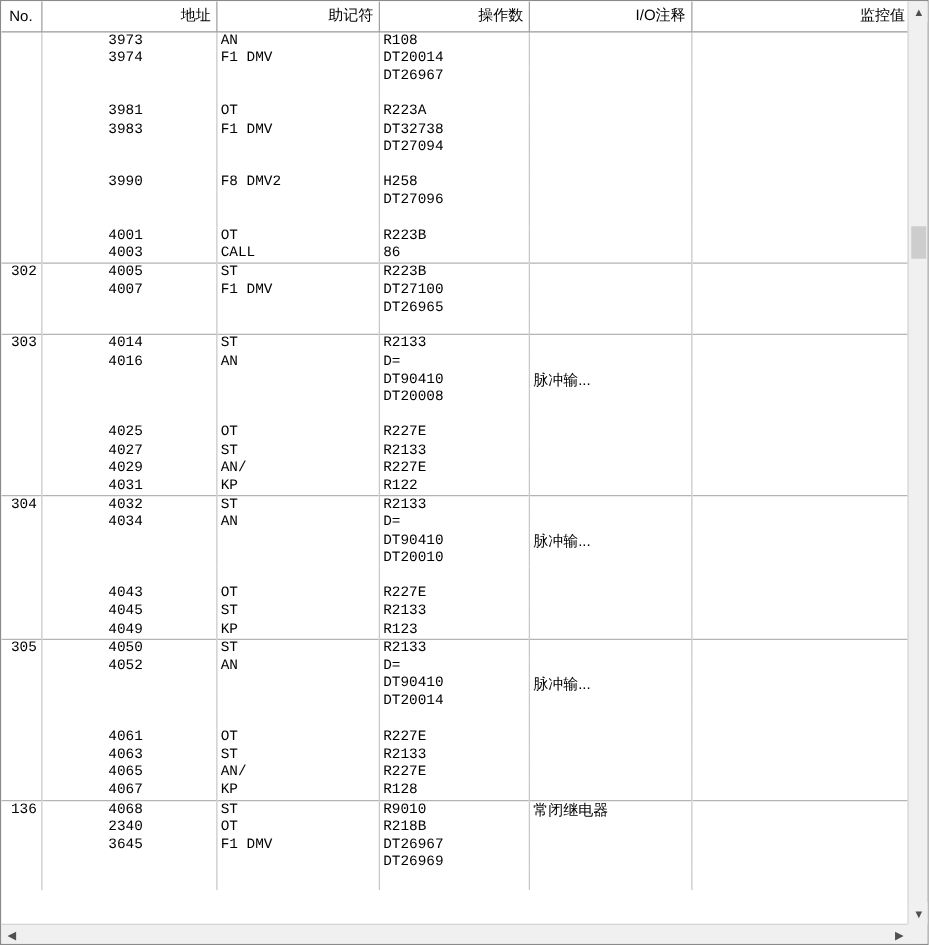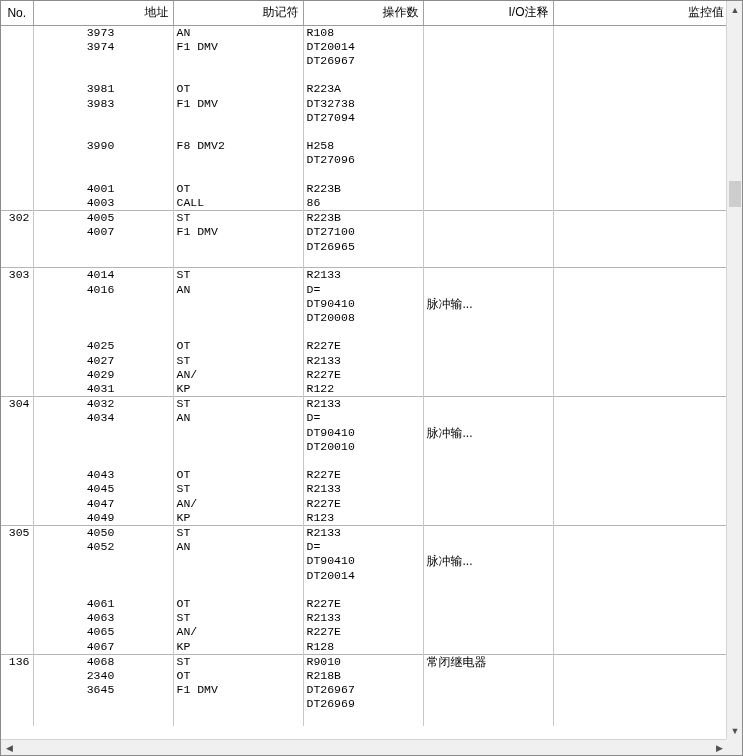--- a/index.html
+++ b/index.html
@@ -411,28 +411,20 @@
           <tr>
             <td class="no"></td>
             <td class="addr">4045</td>
             <td>ST</td>
             <td>R2133</td>
             <td class="cmt"></td>
             <td></td>
           </tr>
           <tr>
             <td class="no"></td>
-            <td class="addr">4047</td>
-            <td>AN/</td>
-            <td>R227E</td>
-            <td class="cmt"></td>
-            <td></td>
-          </tr>
-          <tr>
-            <td class="no"></td>
             <td class="addr">4049</td>
             <td>KP</td>
             <td>R123</td>
             <td class="cmt"></td>
             <td></td>
           </tr>
           <tr class="sep">
             <td class="no">305</td>
             <td class="addr">4050</td>
             <td>ST</td>

